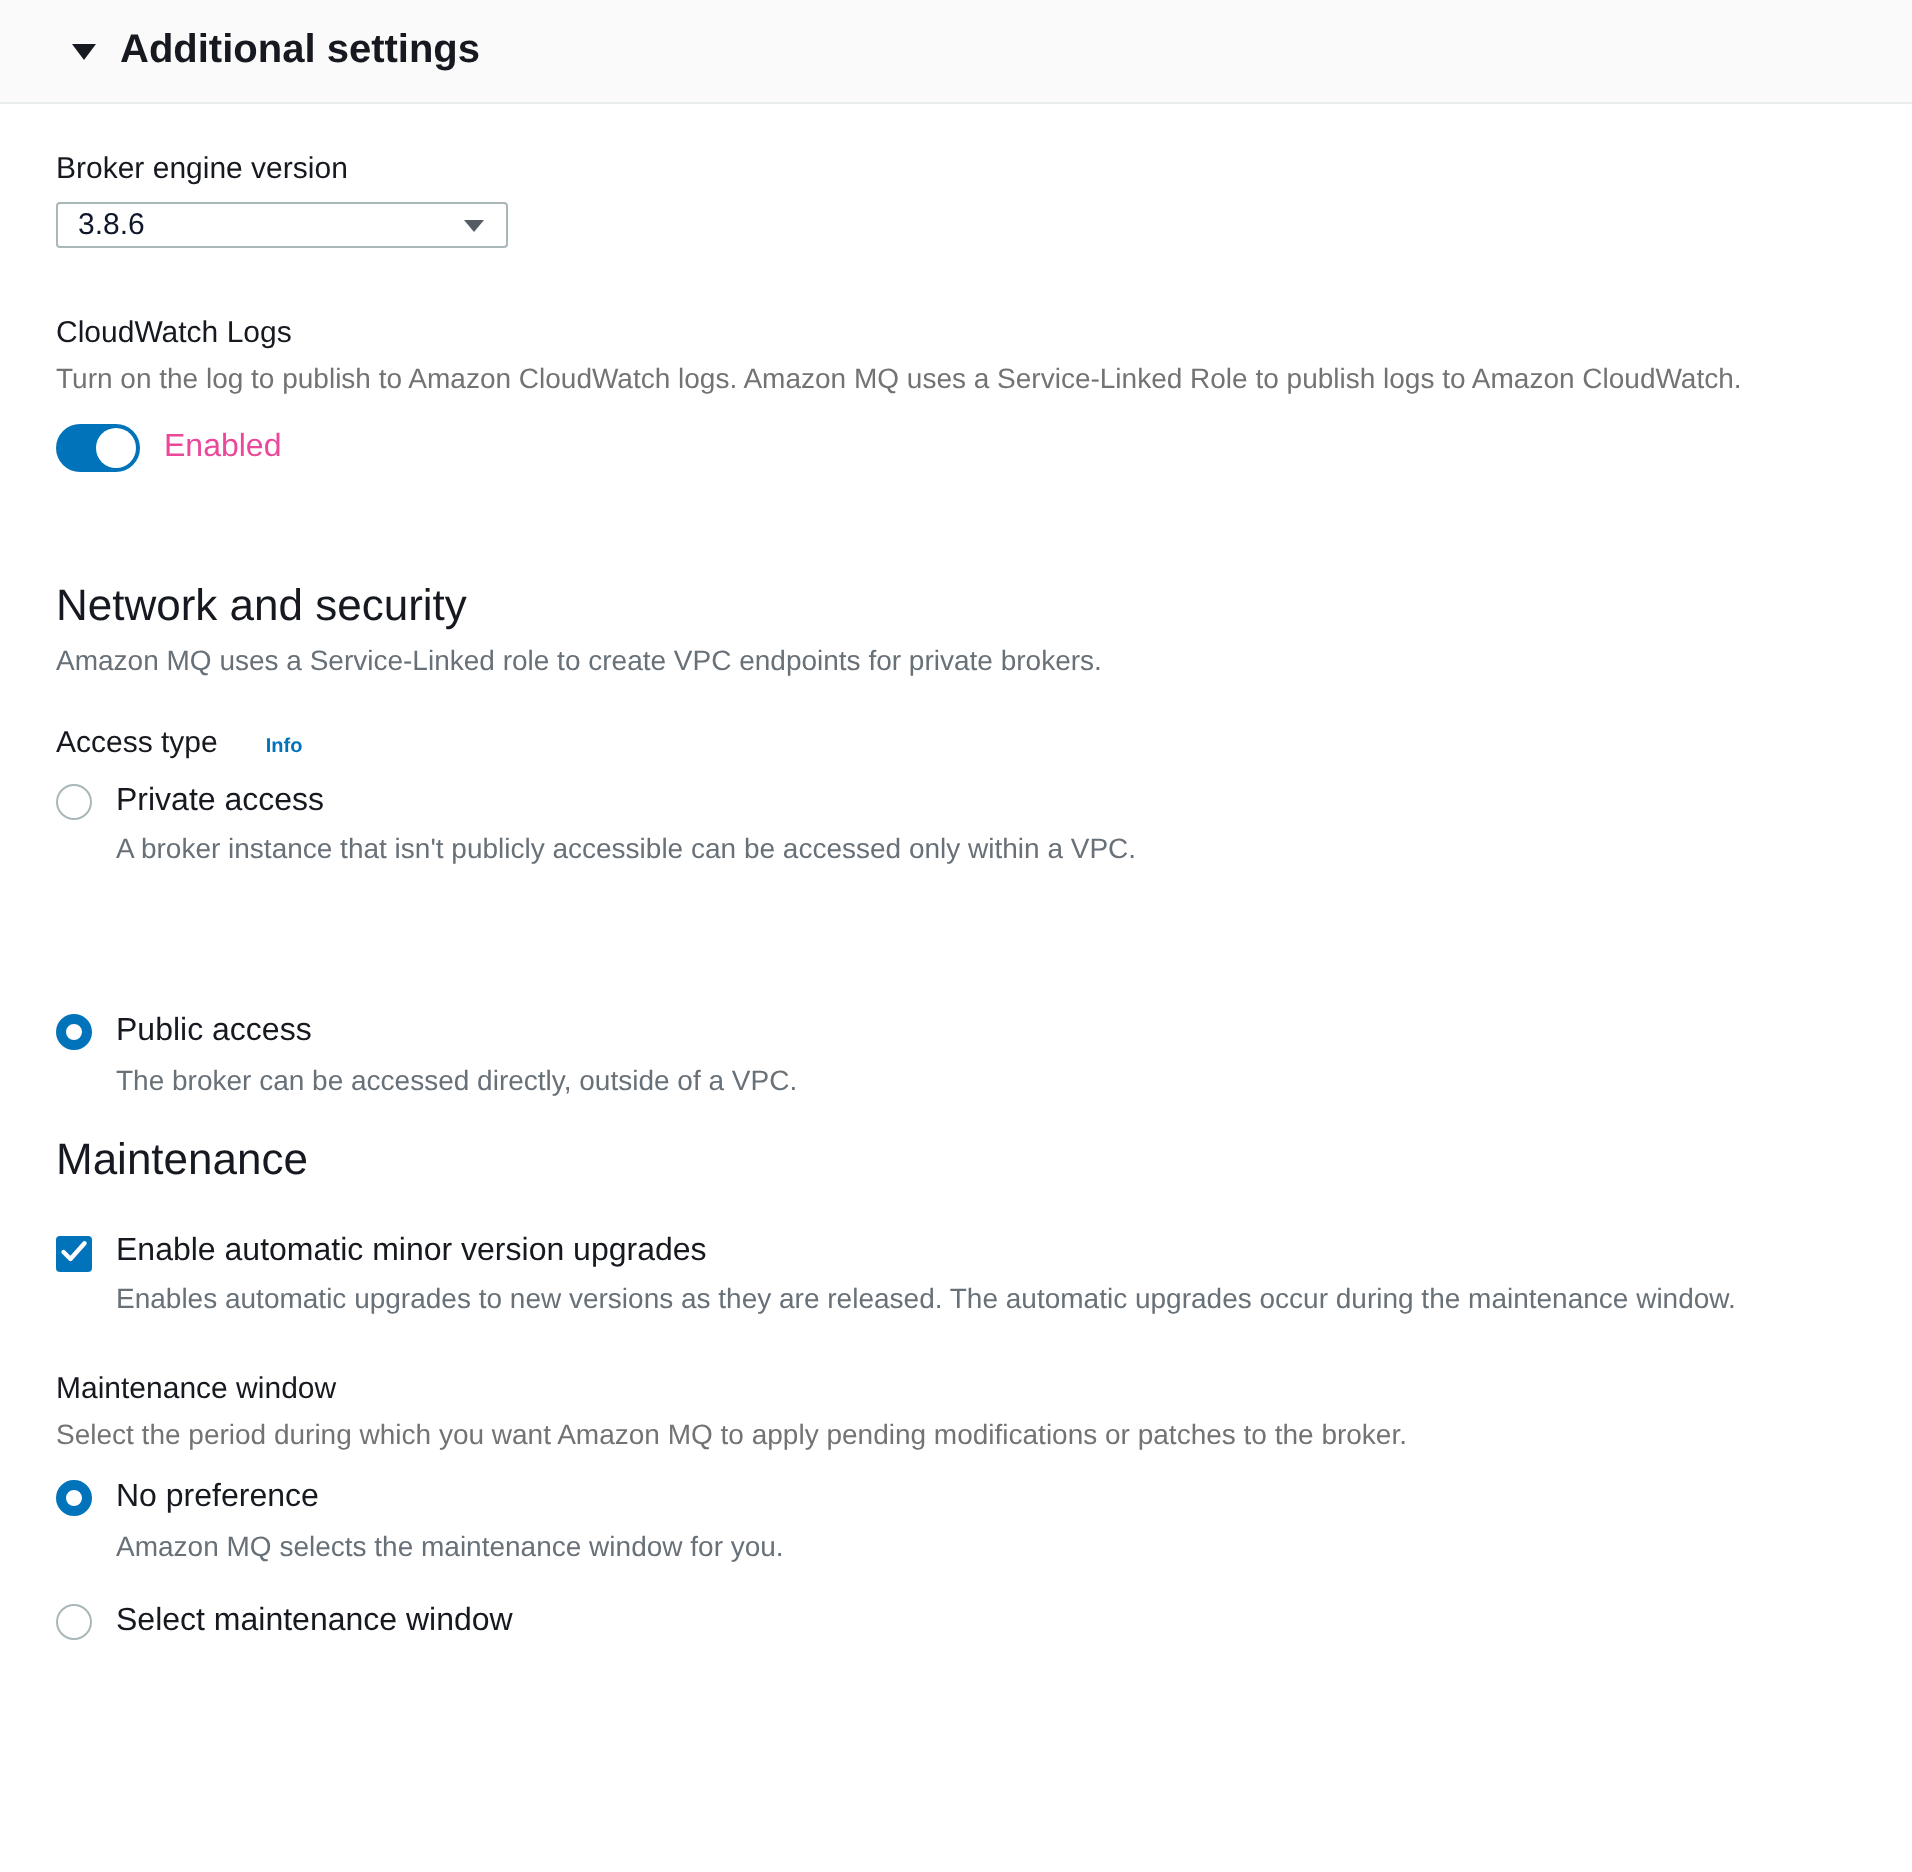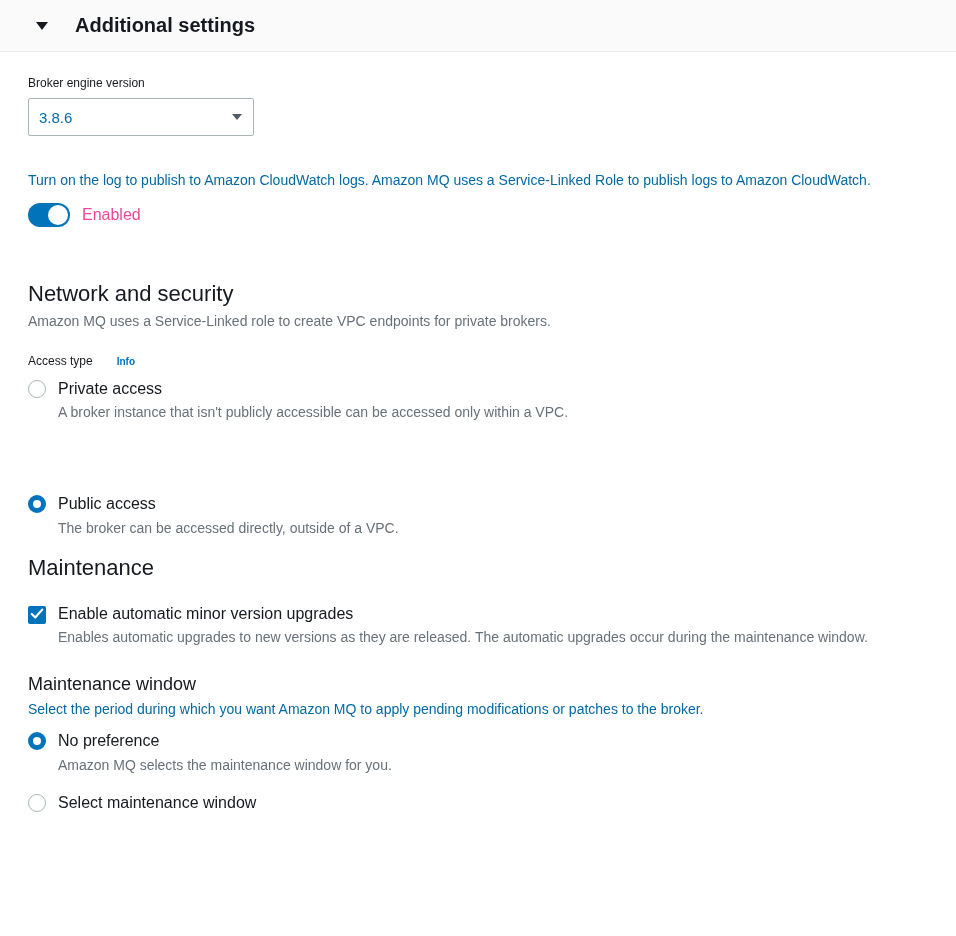--- a/index.html
+++ b/index.html
@@ -6,21 +6,21 @@
     body {
       font-family: "Amazon Ember", "Helvetica Neue", Arial, sans-serif;
       font-size: 14px;
       color: #16191f;
       background: #ffffff;
       width: 956px;
     }
     .header-bar {
       display: flex;
       align-items: center;
-      gap: 27px;
+      gap: 12px;
       padding: 14px 28px 14px 36px;
       border-bottom: 1px solid #eaeded;
       background: #fafafa;
     }
     .collapse-caret {
       width: 0;
       height: 0;
       border-left: 6px solid transparent;
       border-right: 6px solid transparent;
       border-top: 8px solid #16191f;
@@ -28,38 +28,38 @@
     }
     .header-title {
       font-size: 20px;
       font-weight: 700;
       color: #16191f;
     }
     .content {
       padding: 24px 28px 40px 28px;
     }
     .field-label {
-      font-size: 12px;
+      font-size: 15px;
       color: #16191f;
       margin-bottom: 8px;
     }
     .select-wrap {
       position: relative;
       width: 226px;
       margin-bottom: 34px;
     }
     .select-box {
       width: 100%;
-      height: 38px;
+      height: 23px;
       border: 1px solid #aab7b8;
       border-radius: 2px;
       background: #ffffff;
       padding: 0 34px 0 10px;
       font-size: 15px;
-      color: #0369a1;
+      color: #0f172a;
       display: flex;
       align-items: center;
       cursor: pointer;
     }
     .select-caret {
       position: absolute;
       right: 12px;
       top: 50%;
       transform: translateY(-50%);
       width: 0; height: 0;
@@ -69,21 +69,21 @@
       pointer-events: none;
     }
     .sub-heading {
       font-size: 15px;
       font-weight: 400;
       color: #16191f;
       margin-bottom: 4px;
     }
     .help-text {
       font-size: 14px;
-      color: #0369a1;
+      color: #737373;
       line-height: 1.5;
       margin-bottom: 12px;
     }
     .toggle-row {
       display: flex;
       align-items: center;
       gap: 12px;
       margin-bottom: 54px;
     }
     .toggle {
@@ -177,41 +177,42 @@
       margin-top: 3px;
       position: relative;
       cursor: pointer;
     }
     .checkbox svg {
       position: absolute;
       top: 1px; left: 2px;
       width: 14px; height: 14px;
     }
     .mw-label {
-      font-size: 18px;
+      font-size: 15px;
       color: #16191f;
       margin-bottom: 4px;
     }
   </style>
 </head>
 <body>
 
 <div class="header-bar">
   <div class="collapse-caret"></div>
   <div class="header-title">Additional settings</div>
 </div>
 
 <div class="content">
 
   <div class="field-label">Broker engine version</div>
   <div class="select-wrap">
     <div class="select-box">3.8.6</div>
     <div class="select-caret"></div>
   </div>
 
+  <div class="sub-heading">CloudWatch Logs</div>
   <div class="help-text">Turn on the log to publish to Amazon CloudWatch logs. Amazon MQ uses a Service-Linked Role to publish logs to Amazon CloudWatch.</div>
   <div class="toggle-row">
     <div class="toggle">
       <div class="toggle-knob"></div>
     </div>
     <div class="toggle-label">Enabled</div>
   </div>
 
   <div class="section-title">Network and security</div>
   <div class="section-desc">Amazon MQ uses a Service-Linked role to create VPC endpoints for private brokers.</div>

